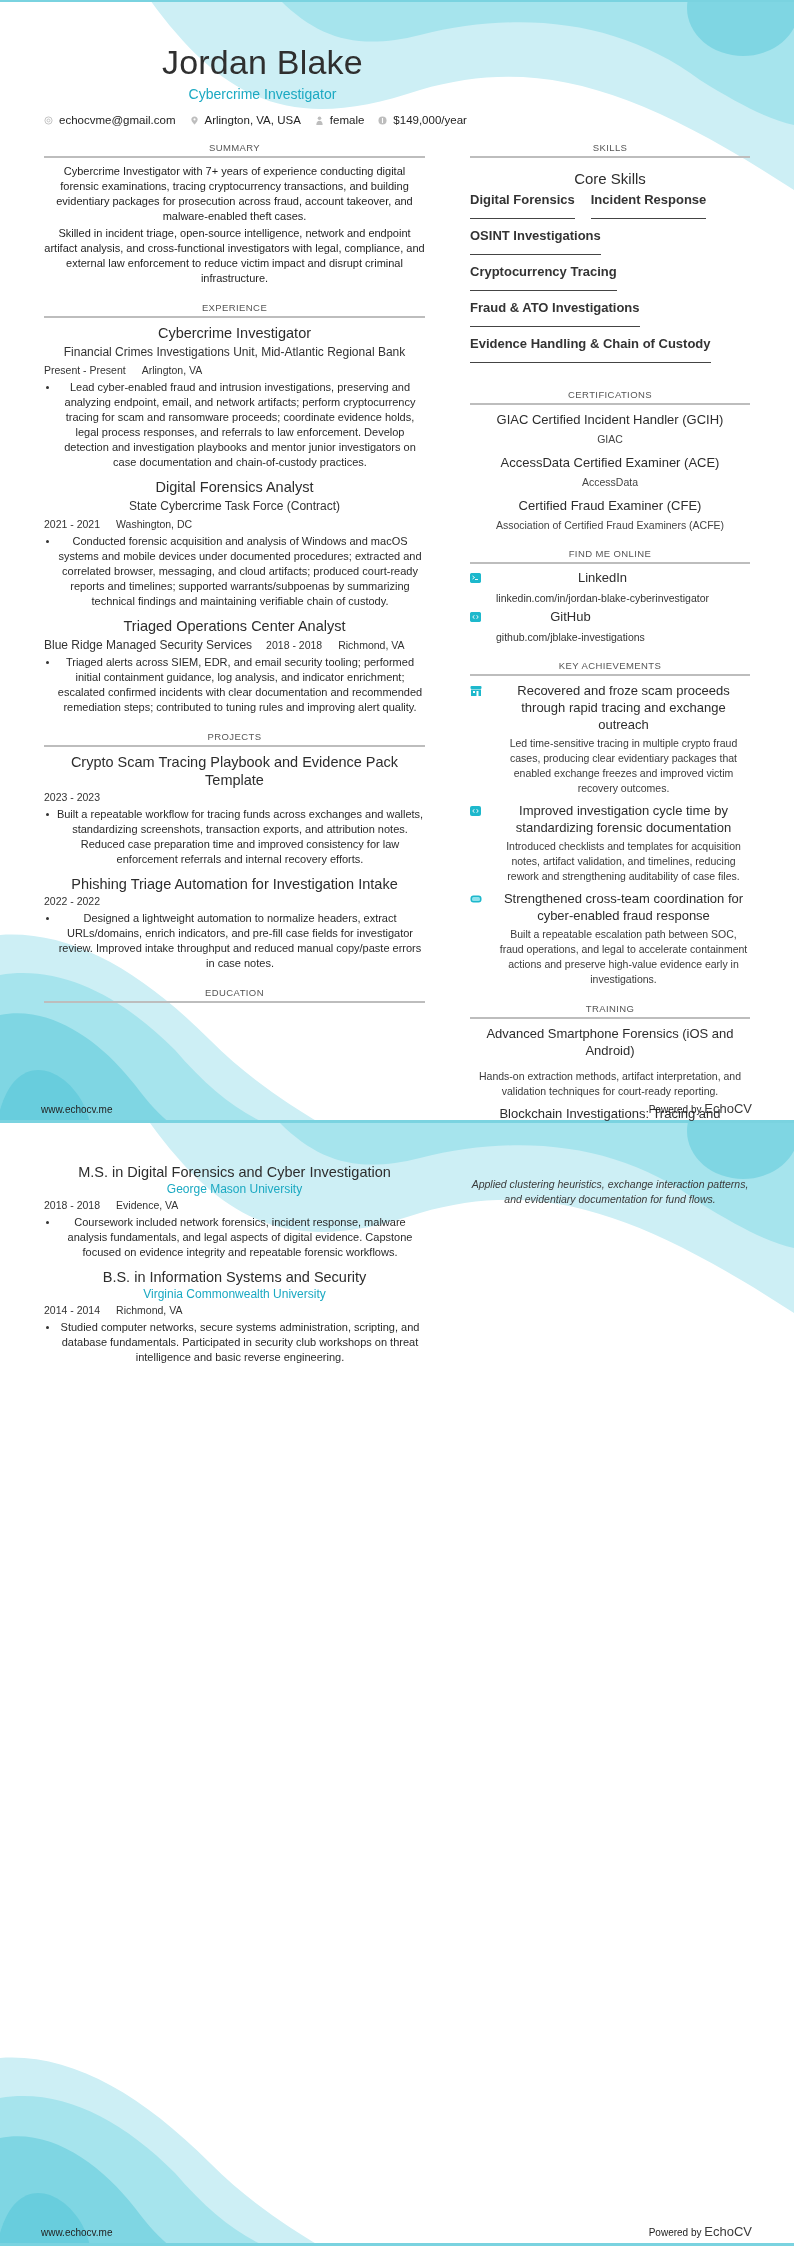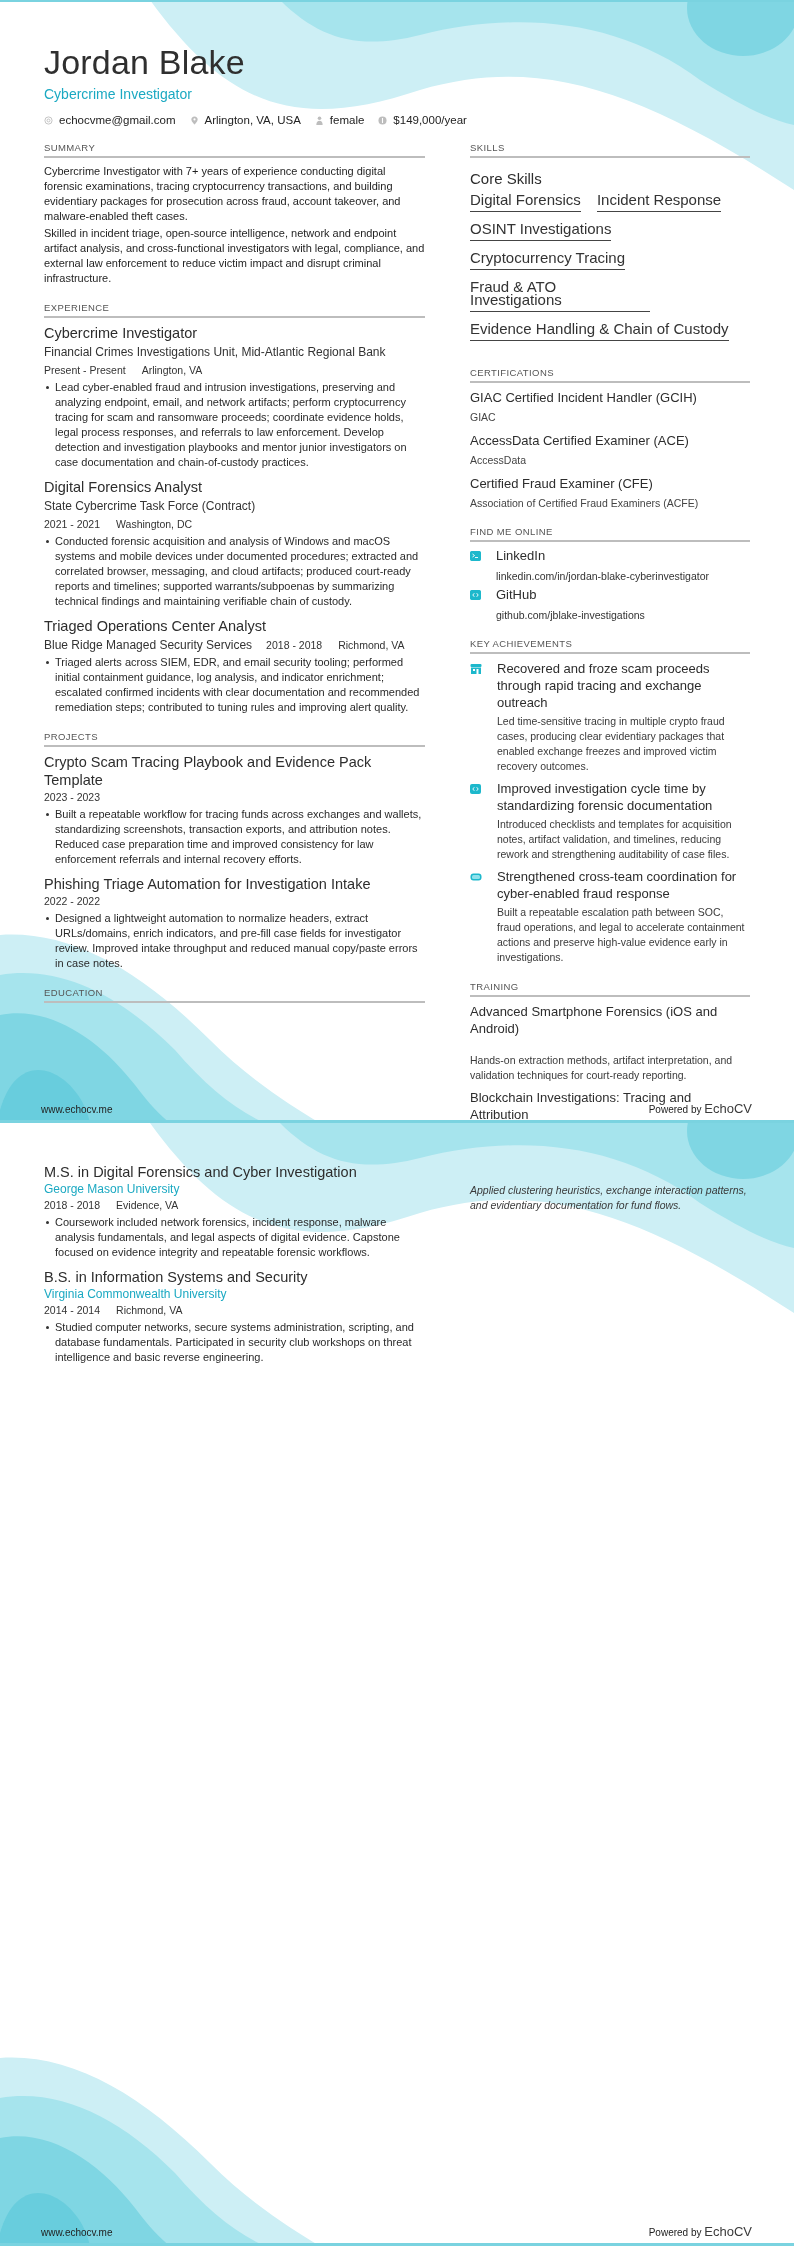--- a/index.html
+++ b/index.html
@@ -5,21 +5,21 @@
   * { box-sizing: border-box; margin: 0; padding: 0; }
   html, body { width: 794px; background: #ffffff; }
   body { font-family: "Liberation Sans", "DejaVu Sans", sans-serif; color: #2e2e2e; }
 
   .page { position: relative; width: 794px; height: 1123px; overflow: hidden; background: #fff; }
   .page + .page { border-top: 0; }
   .bg { position: absolute; left: 0; top: 0; width: 794px; height: 1123px; z-index: 0; pointer-events: none; }
   .top-bar { position: absolute; left: 0; top: 0; width: 794px; height: 2px; background: #7ad3e0; z-index: 1; }
   .bottom-bar { position: absolute; left: 0; bottom: 0; width: 794px; height: 3px; background: #7ad3e0; z-index: 1; }
 
-  .content { position: absolute; left: 0; top: 0; width: 794px; height: 1123px; z-index: 2; }
+  .content { position: absolute; left: 0; top: 0; width: 794px; height: 1123px; z-index: 2; text-align: center; }
 
   
   .header { position: absolute; left: 44px; top: 44px; }
   .name { font-size: 34px; font-weight: 400; color: #2f2f2f; letter-spacing: 0.2px; line-height: 36px; }
   .role { font-size: 14px; color: #1ba9c2; margin-top: 6px; line-height: 16px; }
   .contacts { display: flex; align-items: center; margin-top: 12px; font-size: 11.5px; color: #222; }
   .contact { display: flex; align-items: center; margin-right: 14px; }
   .contact .ci { width: 9px; height: 9px; margin-right: 6px; display: inline-block; }
 
   .col-left { position: absolute; left: 44px; width: 381px; }
@@ -41,37 +41,37 @@
   ul.bullets { list-style: none; margin-top: 2px; }
   ul.bullets li { position: relative; padding-left: 11px; font-size: 11px; line-height: 15px; color: #2a2a2a; }
   ul.bullets li::before { content: ""; position: absolute; left: 2px; top: 6px; width: 3px; height: 3px; border-radius: 50%; background: #333; }
   .entry { margin-bottom: 8px; }
 
   .edu-school { font-size: 12px; color: #1ba9c2; line-height: 15px; margin-top: 1px; }
 
   
   .skill-group { font-size: 15px; color: #2d2d2d; margin-bottom: 6px; margin-top: 12px; }
   .skill-tags { display: flex; flex-wrap: wrap; }
-  .skill-tag { font-size: 15px; font-weight: normal; color: #333; padding-bottom: 5px; border-bottom: 1.5px solid #444; margin-right: 16px; margin-bottom: 10px; line-height: 13px; }
+  .skill-tag { font-size: 13px; font-weight: bold; color: #333; padding-bottom: 12px; border-bottom: 1.5px solid #444; margin-right: 16px; margin-bottom: 10px; line-height: 13px; }
 
   .cert-name { font-size: 13px; color: #2d2d2d; line-height: 17px; }
   .cert-issuer { font-size: 10.5px; color: #444; line-height: 14px; margin-top: 4px; margin-bottom: 8px; }
 
   .link-row { display: flex; align-items: flex-start; margin-bottom: 4px; }
   .link-icon { width: 11px; height: 10px; border-radius: 2px; background: #1db8cc; margin-right: 15px; margin-top: 3px; flex: 0 0 11px; position: relative; }
   .link-name { font-size: 13px; color: #2d2d2d; line-height: 16px; }
   .link-url { font-size: 10.5px; color: #333; line-height: 14px; margin-top: 5px; }
 
   .ach { display: flex; align-items: flex-start; margin-bottom: 6px; }
   .ach-icon { width: 12px; height: 10px; margin-right: 15px; margin-top: 4px; flex: 0 0 12px; }
   .ach-title { font-size: 13px; color: #2d2d2d; line-height: 17px; }
   .ach-desc { font-size: 10.5px; color: #3a3a3a; line-height: 15px; margin-top: 3px; }
 
   .train-name { font-size: 13px; color: #2d2d2d; line-height: 17px; }
-  .train-desc { font-size: 10.5px; color: #3a3a3a; line-height: 15px; margin-top: 16px; margin-bottom: 6px; }
+  .train-desc { font-size: 10.5px; color: #3a3a3a; line-height: 15px; margin-top: 10px; margin-bottom: 6px; }
 
   .footer-left { position: absolute; left: 41px; bottom: 8px; font-size: 10px; color: #222; }
   .footer-right { position: absolute; right: 42px; bottom: 7px; font-size: 10px; color: #222; }
   .footer-right .brand { font-size: 13px; color: #3a3a3a; }
 </style>
 </head>
 <body>
 
 <div class="page">
   <svg class="bg" viewBox="0 0 794 1123" preserveAspectRatio="none">

